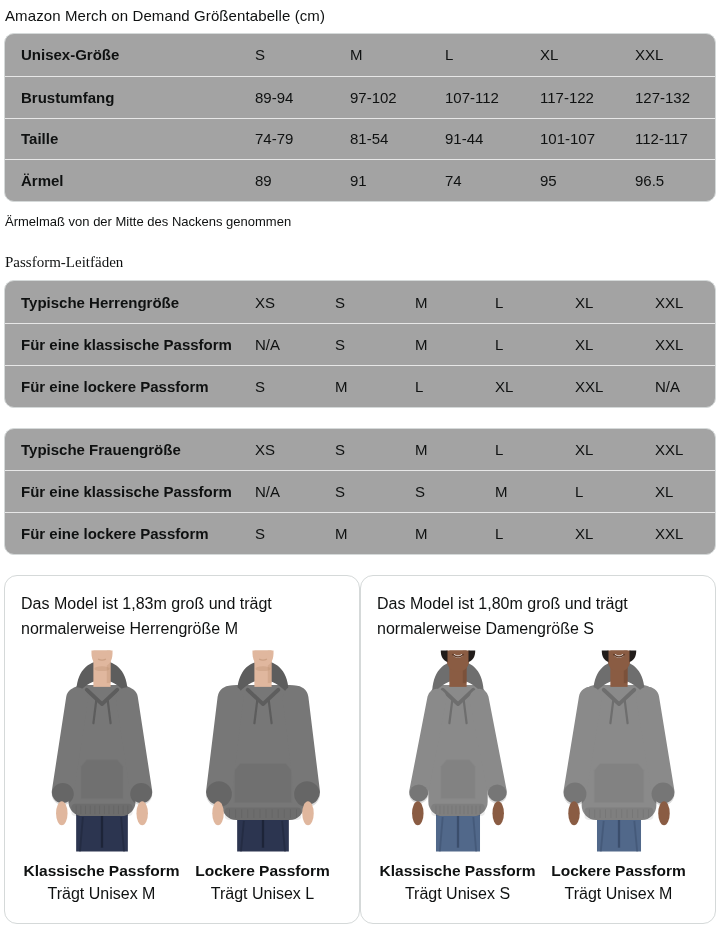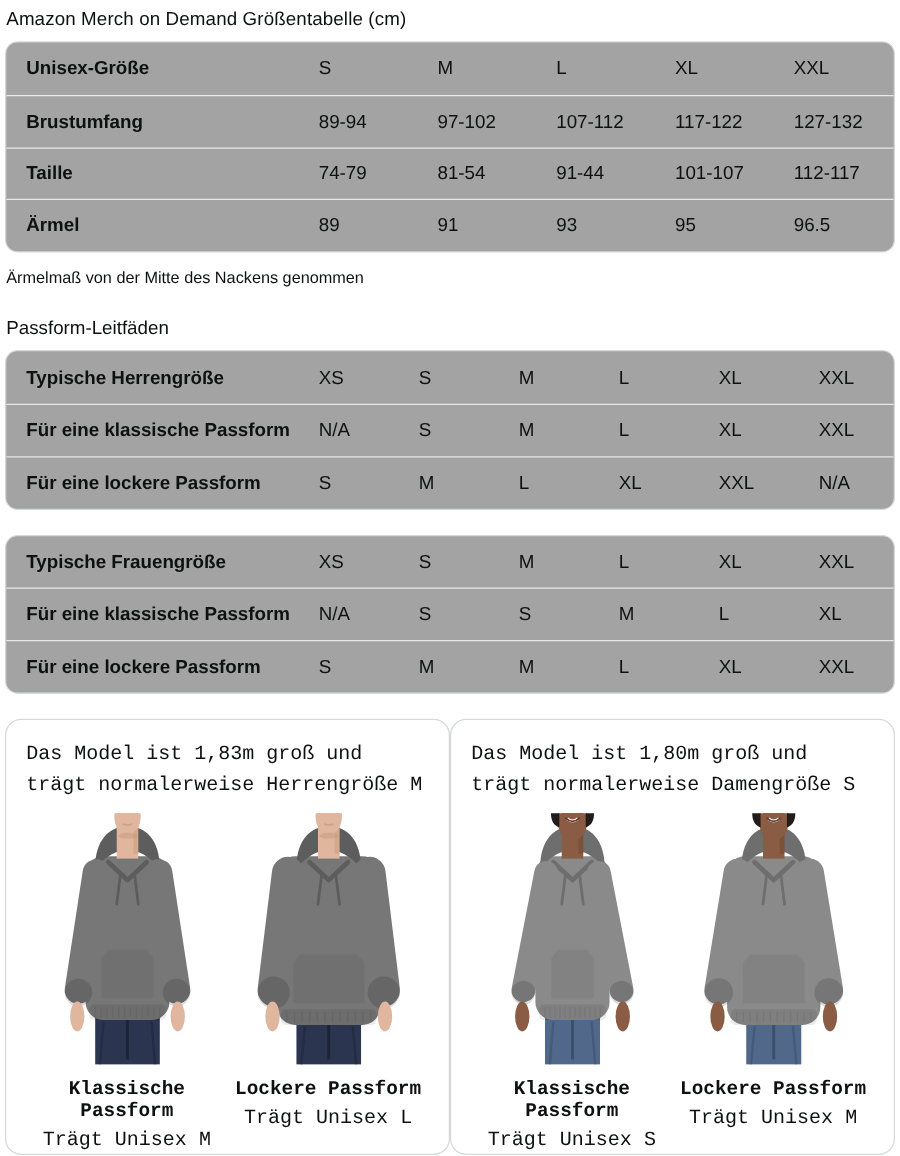--- a/index.html
+++ b/index.html
@@ -24,24 +24,24 @@
   .tlabel {
     width: 250px; flex: 0 0 250px;
     padding-left: 16px;
     font-weight: 700; font-size: 15px;
   }
   .tval { font-size: 15px; }
   .t5 .tval { width: 95px; flex: 0 0 95px; }
   .t6 .tval { width: 80px; flex: 0 0 80px; }
 
   .note { font-size: 13px; margin: 12px 0 0 1px; }
-  .section-heading { font-size: 15px; font-weight: 400; margin: 25px 0 9px 1px; }
+  .section-heading { font-size: 15px; font-weight: 400; margin: 25px 0 9px 1px; font-family: Liberation Serif, serif; }
   .tgap { margin-top: 20px; }
 
-  .cards-row { display: flex; margin-top: 20px; font-family: Liberation Mono, monospace; }
+  .cards-row { display: flex; margin-top: 20px; }
   .model-card {
     flex: 1 1 0;
     border: 1px solid var(--border, #d5d9d9);
     border-radius: 13px;
     padding: 15px 16px 12px 16px;
     height: 349px;
     background: #fff;
   }
   .model-heading { font-size: 16px; line-height: 25px; font-weight: 400; }
   .figs { display: grid; grid-template-columns: 1fr 1fr; margin-top: 7px; }
@@ -79,21 +79,21 @@
         <div class="tval">74-79</div>
         <div class="tval">81-54</div>
         <div class="tval">91-44</div>
         <div class="tval">101-107</div>
         <div class="tval">112-117</div>
       </div>
       <div class="trow">
         <div class="tlabel">Ärmel</div>
         <div class="tval">89</div>
         <div class="tval">91</div>
-        <div class="tval">93</div>
+        <div class="tval">74</div>
         <div class="tval">95</div>
         <div class="tval">96.5</div>
       </div>
     </div>
 
   <div class="note">Ärmelmaß von der Mitte des Nackens genommen</div>
 
   <div class="section-heading">Passform-Leitfäden</div>
 
   <div class="tcard t6">

